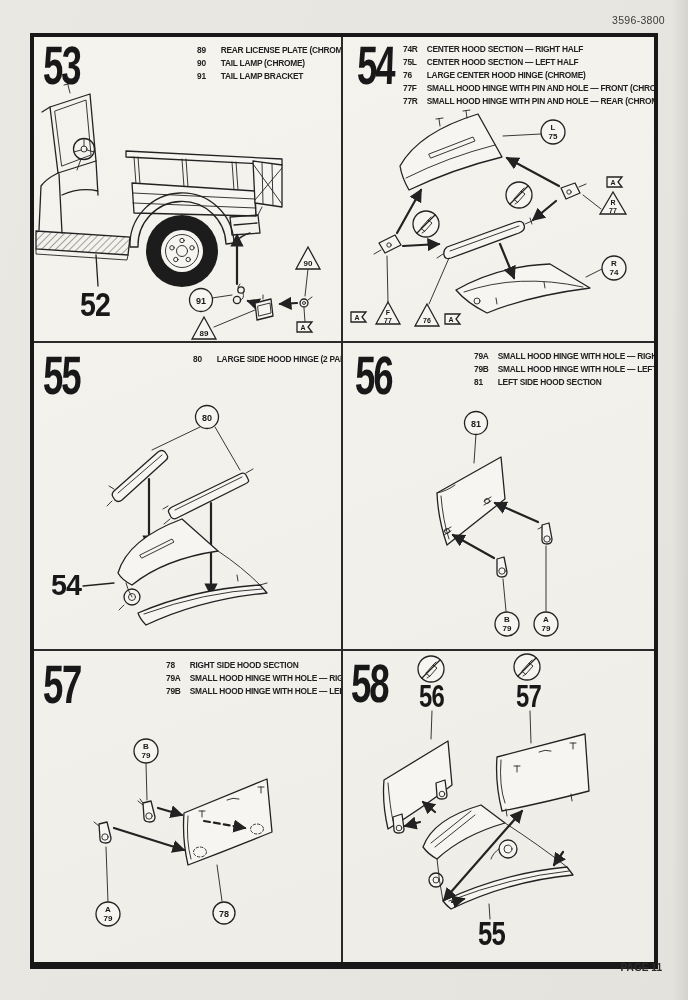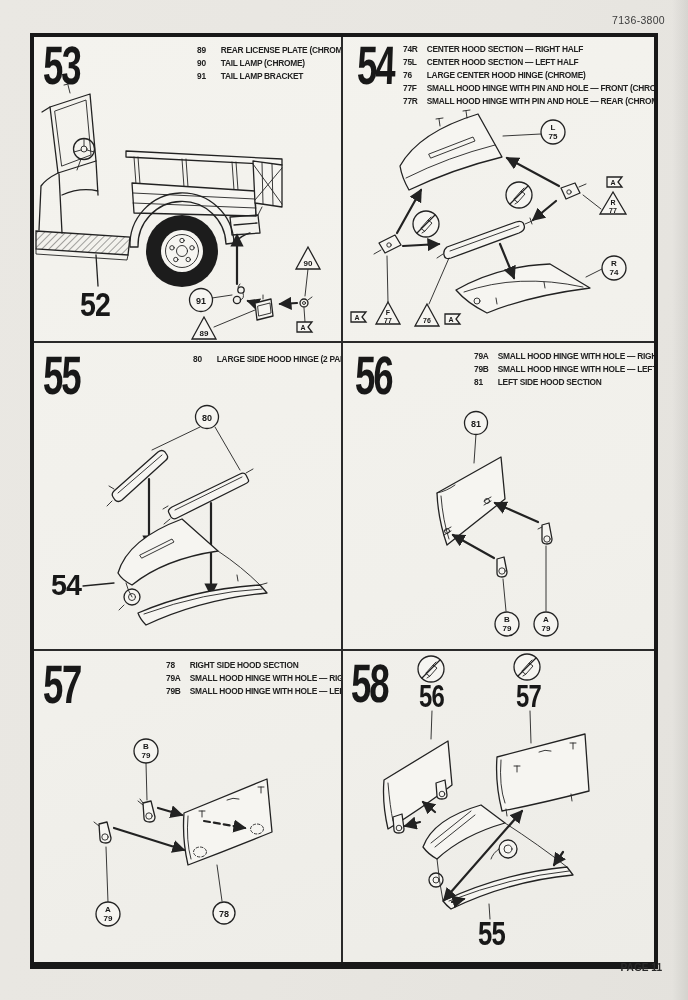--- a/index.html
+++ b/index.html
@@ -39,21 +39,21 @@
   svg .co{fill:#f6f5f1;stroke:#222;stroke-width:1.3}
   svg .ct{font:700 9px "Liberation Sans",sans-serif;fill:#181818;text-anchor:middle}
   svg .c8{font-size:8px}
   svg .c7{font-size:7px}
   svg .bn{font-weight:900;fill:#181818;letter-spacing:-1px;font-family:"Liberation Sans",sans-serif}
 </style>
 </head>
 <body>
 
 <div class="edge-shade"></div>
-<div class="docnum">7136-3800</div>
+<div class="docnum">3596-3800</div>
 
 <div class="sheet">
   <div class="vdiv"></div>
   <div class="hdiv" style="top:304px"></div>
   <div class="hdiv" style="top:612px"></div>
 
   <div class="panel" id="p53">
     <svg width="307" height="304" viewBox="0 0 307 304">
       <defs>
         <marker id="ah53" viewBox="0 0 8 8" refX="7" refY="4" markerWidth="6" markerHeight="6" orient="auto-start-reverse">

